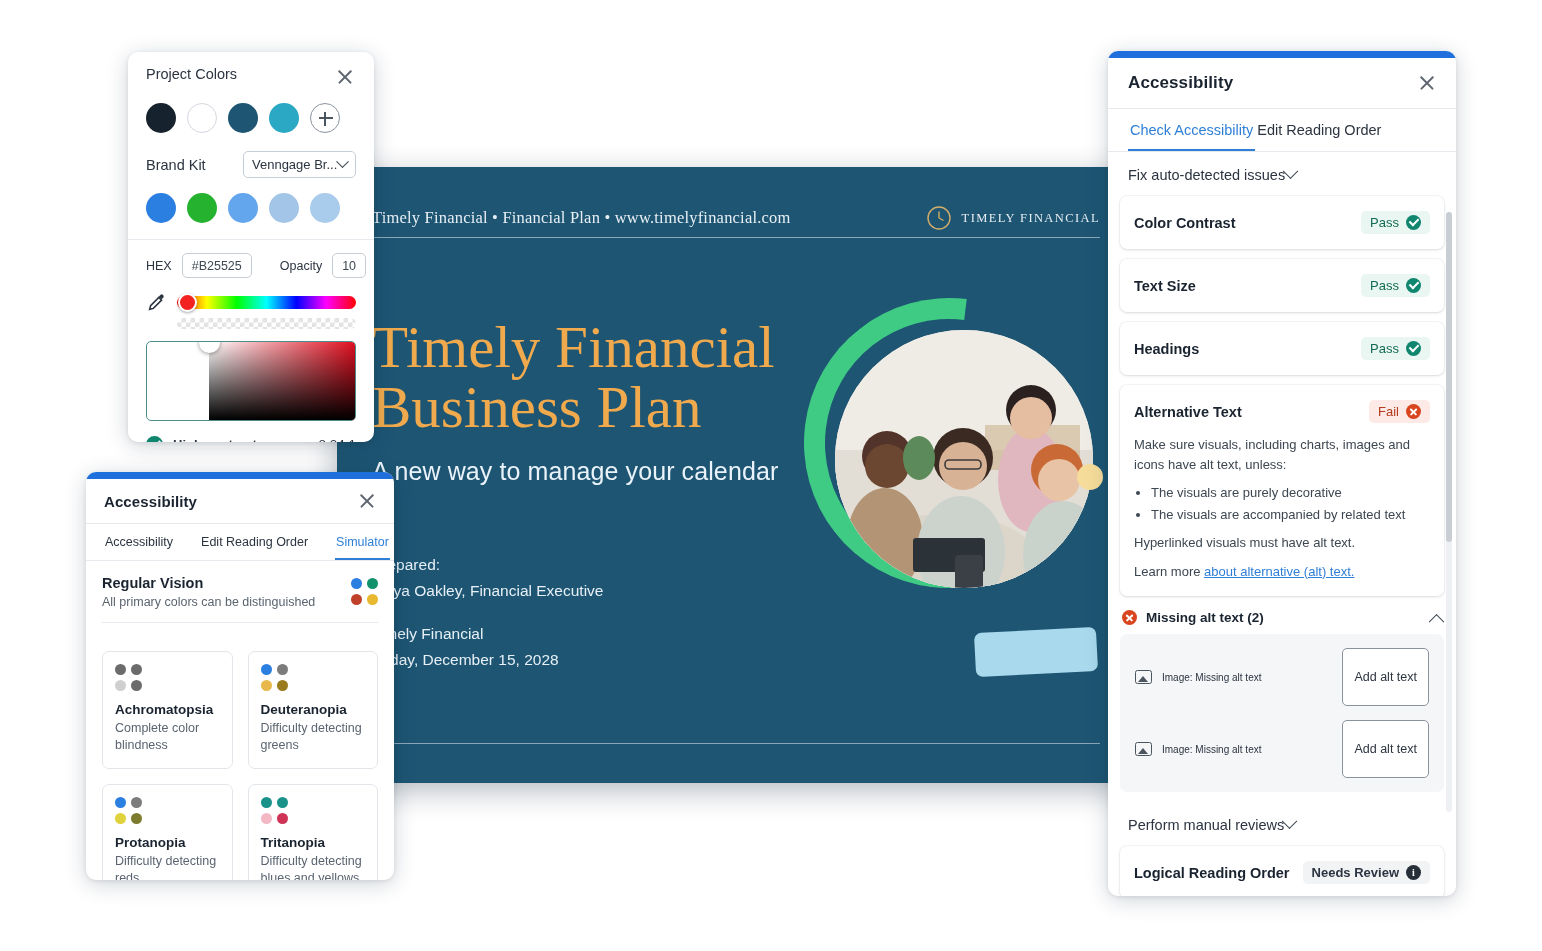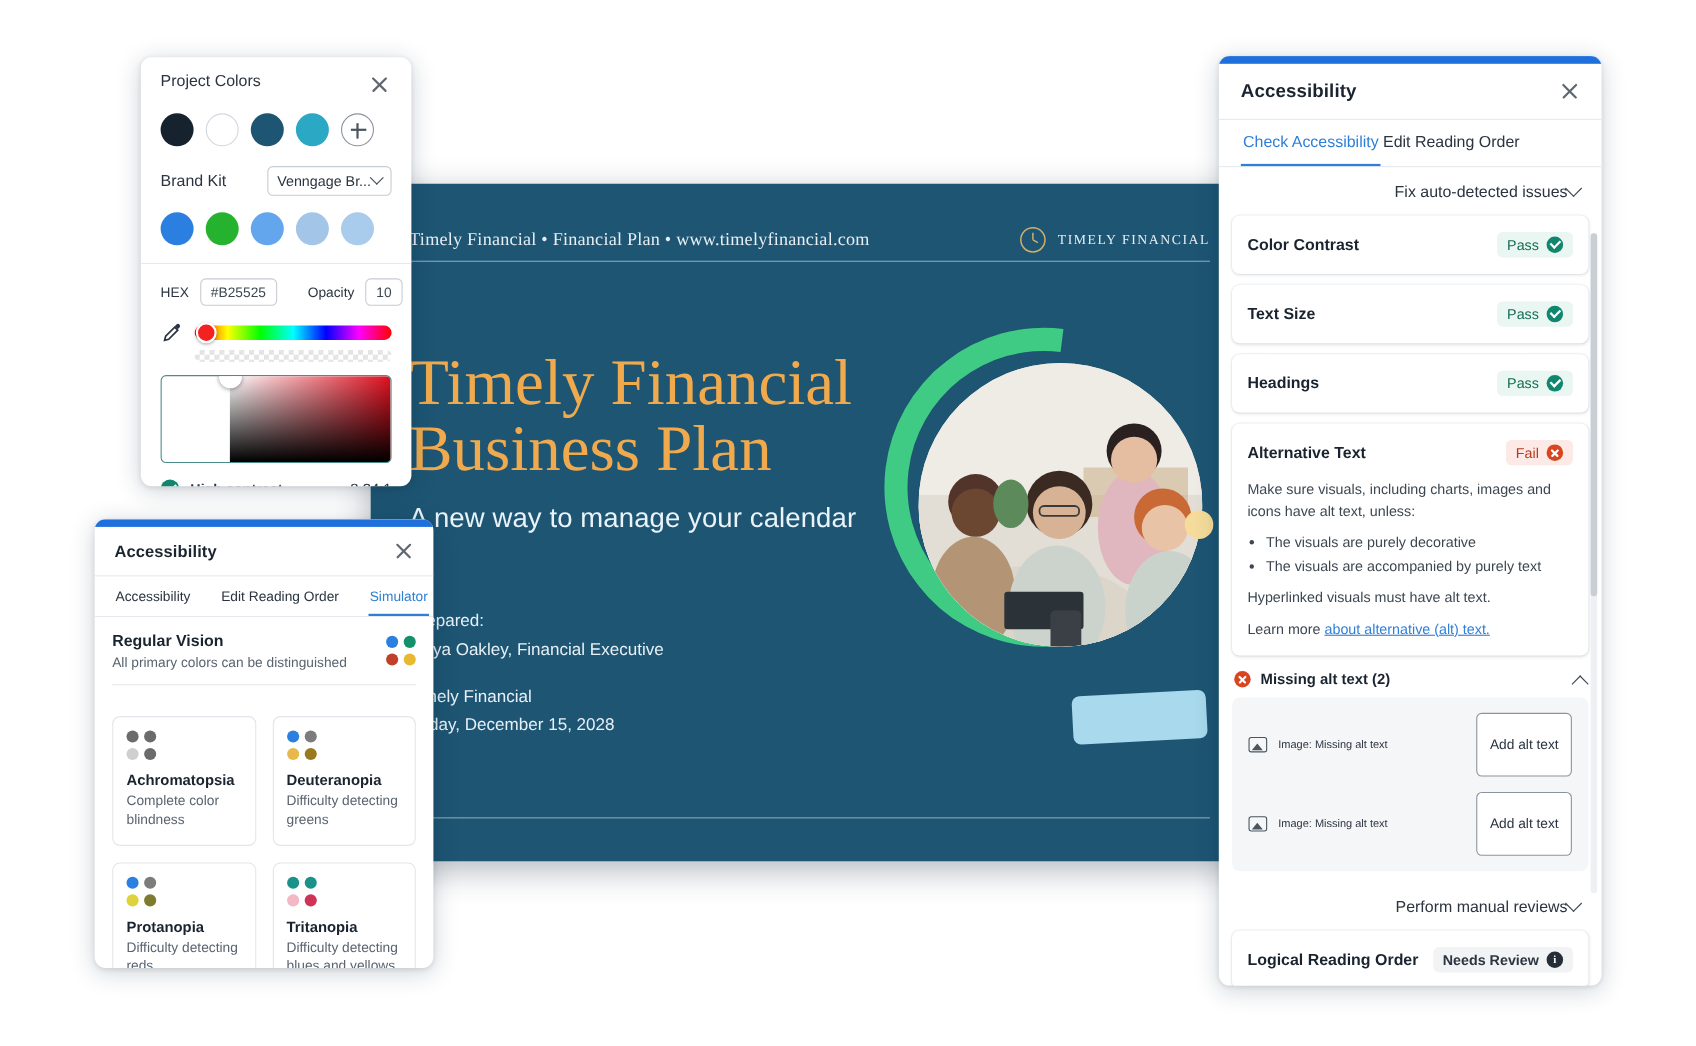--- a/index.html
+++ b/index.html
@@ -209,21 +209,21 @@
   }
   .sim-card .dotgrid { margin: 0 0 11px 0; }
   .sim-card-title { font-size: 13.5px; font-weight: 700; color: #1a2430; }
   .sim-card-desc { font-size: 12.5px; color: #5a6470; margin-top: 3px; line-height: 1.35; }
 
   
   #a11yPanel { left: 1108px; top: 51px; width: 348px; height: 845px; }
   #a11yPanel .panel-head { padding: 14px 18px 14px 20px; }
   .a11y-scroll { height: 783px; overflow: hidden; position: relative; }
   .section-head {
-    display: flex; align-items: center; justify-content: flex-end;
+    display: flex; align-items: center; justify-content: flex-start;
     padding: 15px 20px 13px; font-size: 14.5px; color: #2b3440; cursor: pointer;
   }
   .chev-d { width: 11px; height: 11px; border-right: 1.8px solid #3d4751; border-bottom: 1.8px solid #3d4751;
             transform: rotate(45deg) translate(-3px,-3px); flex:none; }
   .chev-u { width: 11px; height: 11px; border-right: 1.8px solid #3d4751; border-bottom: 1.8px solid #3d4751;
             transform: rotate(-135deg) translate(-3px,-3px); flex:none; }
 
   .check-card {
     margin: 0 12px 10px; background: #fff; border-radius: 7px;
     box-shadow: 0 1px 3px rgba(20,40,60,.13), 0 0 0 1px rgba(20,40,60,.04);
@@ -543,21 +543,21 @@
           <span class="check-name">Alternative Text</span>
           <span class="status-pill fail">
             <span>Fail</span>
             <span class="dot-icon red"></span>
           </span>
         </div>
         <div class="alt-body">
           <div>Make sure visuals, including charts, images and icons have alt text, unless:</div>
           <ul>
             <li>The visuals are purely decorative</li>
-            <li>The visuals are accompanied by purely text</li>
+            <li>The visuals are accompanied by related text</li>
           </ul>
           <p>Hyperlinked visuals must have alt text.</p>
           <p><span>Learn more </span><span class="alt-link">about alternative (alt) text.</span></p>
         </div>
       </div>
 
       <div class="missing-block">
         <div class="missing-head">
           <span class="dot-icon red"></span>
           <span class="missing-title">Missing alt text (2)</span>

